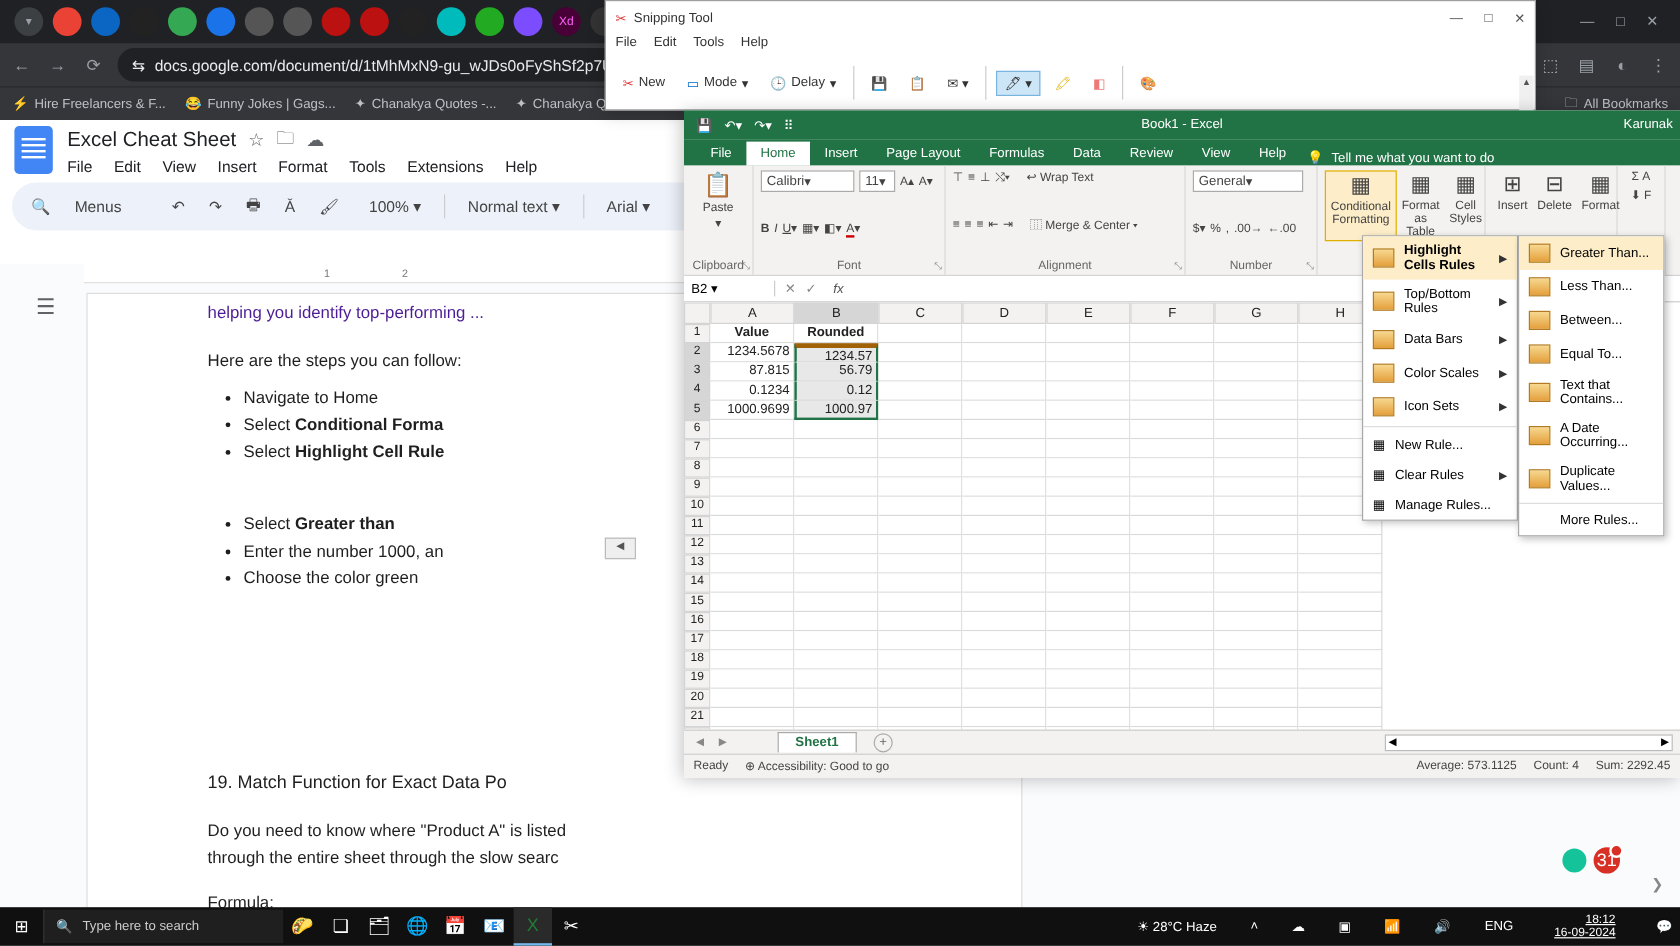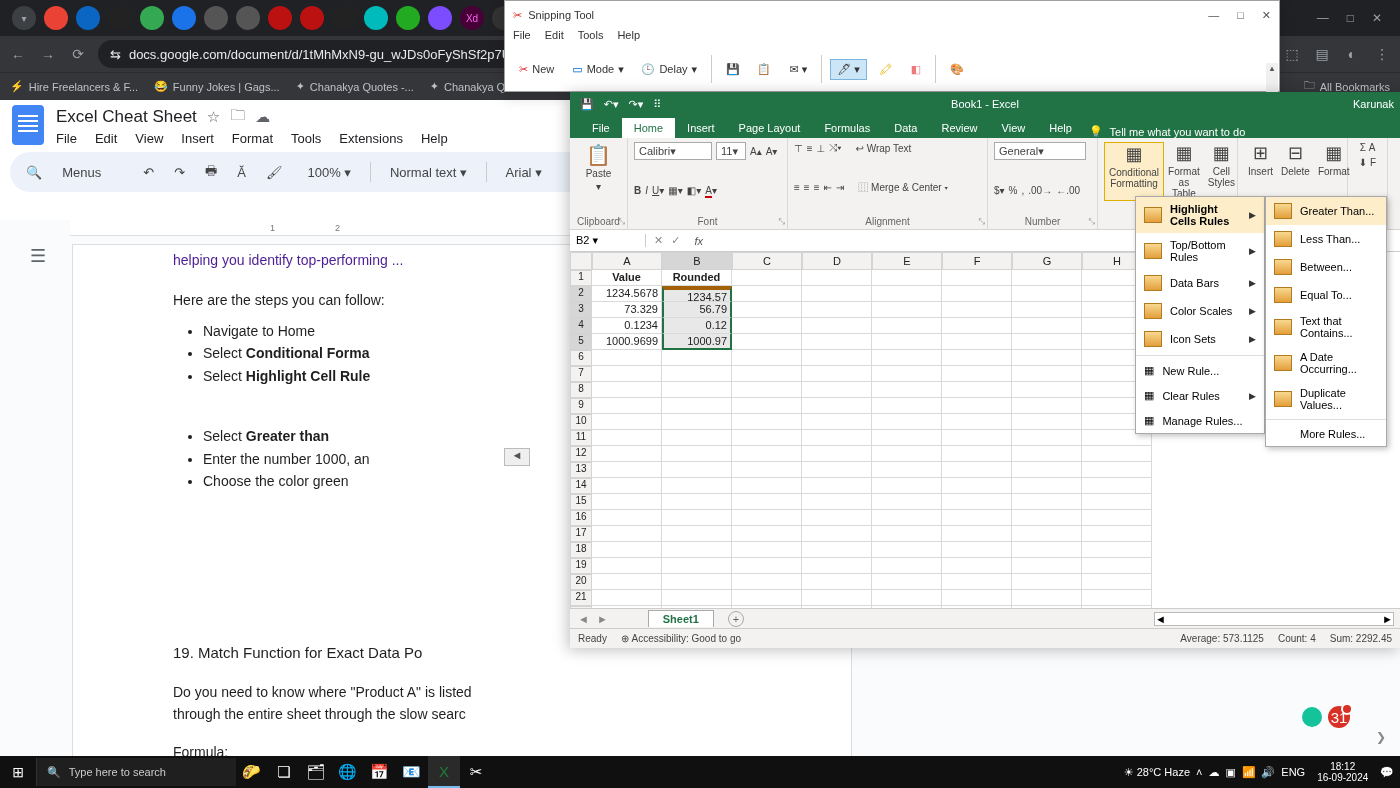--- a/index.html
+++ b/index.html
@@ -105,22 +105,22 @@
 .gram .g1 { width:20px; height:20px; border-radius:50%; background:#15c39a;}
 .gram .g2 { width:22px; height:22px; border-radius:50%; background:#d93025; color:#fff; font-size:15px; display:flex; align-items:center; justify-content:center; position:relative;}
 .gram .g2::after{content:""; position:absolute; top:-3px; right:-3px; width:8px; height:8px; background:#d93025; border:2px solid #fff; border-radius:50%;}
 
 
 .taskbar { position:absolute; bottom:0; left:0; right:0; height:32px; background:#101010; display:flex; align-items:center; color:#fff; font-size:11px;}
 .taskbar .start { width:36px; text-align:center; font-size:14px;}
 .taskbar .search { display:flex; align-items:center; gap:8px; background:#1f1f1f; height:28px; width:200px; padding:0 10px; color:#ccc; border-left:1px solid #333;}
 .taskbar .tb-icon { width:32px; height:32px; display:flex; align-items:center; justify-content:center; font-size:15px;}
 .taskbar .tb-icon.active { border-bottom:2px solid #76b9ed; background:#2a2a2a;}
-.taskbar .tray { margin-left:auto; display:flex; align-items:center; gap:6px; padding-right:6px;}
-.taskbar .clock { text-align:center; line-height:1.1; font-size:10px; padding:0 6px;}
+.taskbar .tray { margin-left:auto; display:flex; align-items:center; gap:28px; padding-right:6px;}
+.taskbar .clock { text-align:right; line-height:1.1; font-size:10px; padding:0 6px;text-decoration:underline;}
 </style>
 </head>
 <body>
 
 <div class="chrome-window">
   <div class="chrome-tabs">
     <div class="chrome-tab-icon">▾</div>
     <div class="chrome-tab-icon" style="background:#ea4335"></div>
     <div class="chrome-tab-icon" style="background:#0a66c2"></div>
     <div class="chrome-tab-icon" style="background:#222"></div>
@@ -473,21 +473,21 @@
         <div class="rh rowsel">2</div>
         <div class="cell">1234.5678</div>
         <div class="cell selA selcol seltop">1234.57</div>
         <div class="cell"></div>
         <div class="cell"></div>
         <div class="cell"></div>
         <div class="cell"></div>
         <div class="cell"></div>
         <div class="cell"></div>
         <div class="rh rowsel">3</div>
-        <div class="cell">73.329</div>
+        <div class="cell">87.815</div>
         <div class="cell selA selcol">56.79</div>
         <div class="cell"></div>
         <div class="cell"></div>
         <div class="cell"></div>
         <div class="cell"></div>
         <div class="cell"></div>
         <div class="cell"></div>
         <div class="rh rowsel">4</div>
         <div class="cell">0.1234</div>
         <div class="cell selA selcol">0.12</div>

